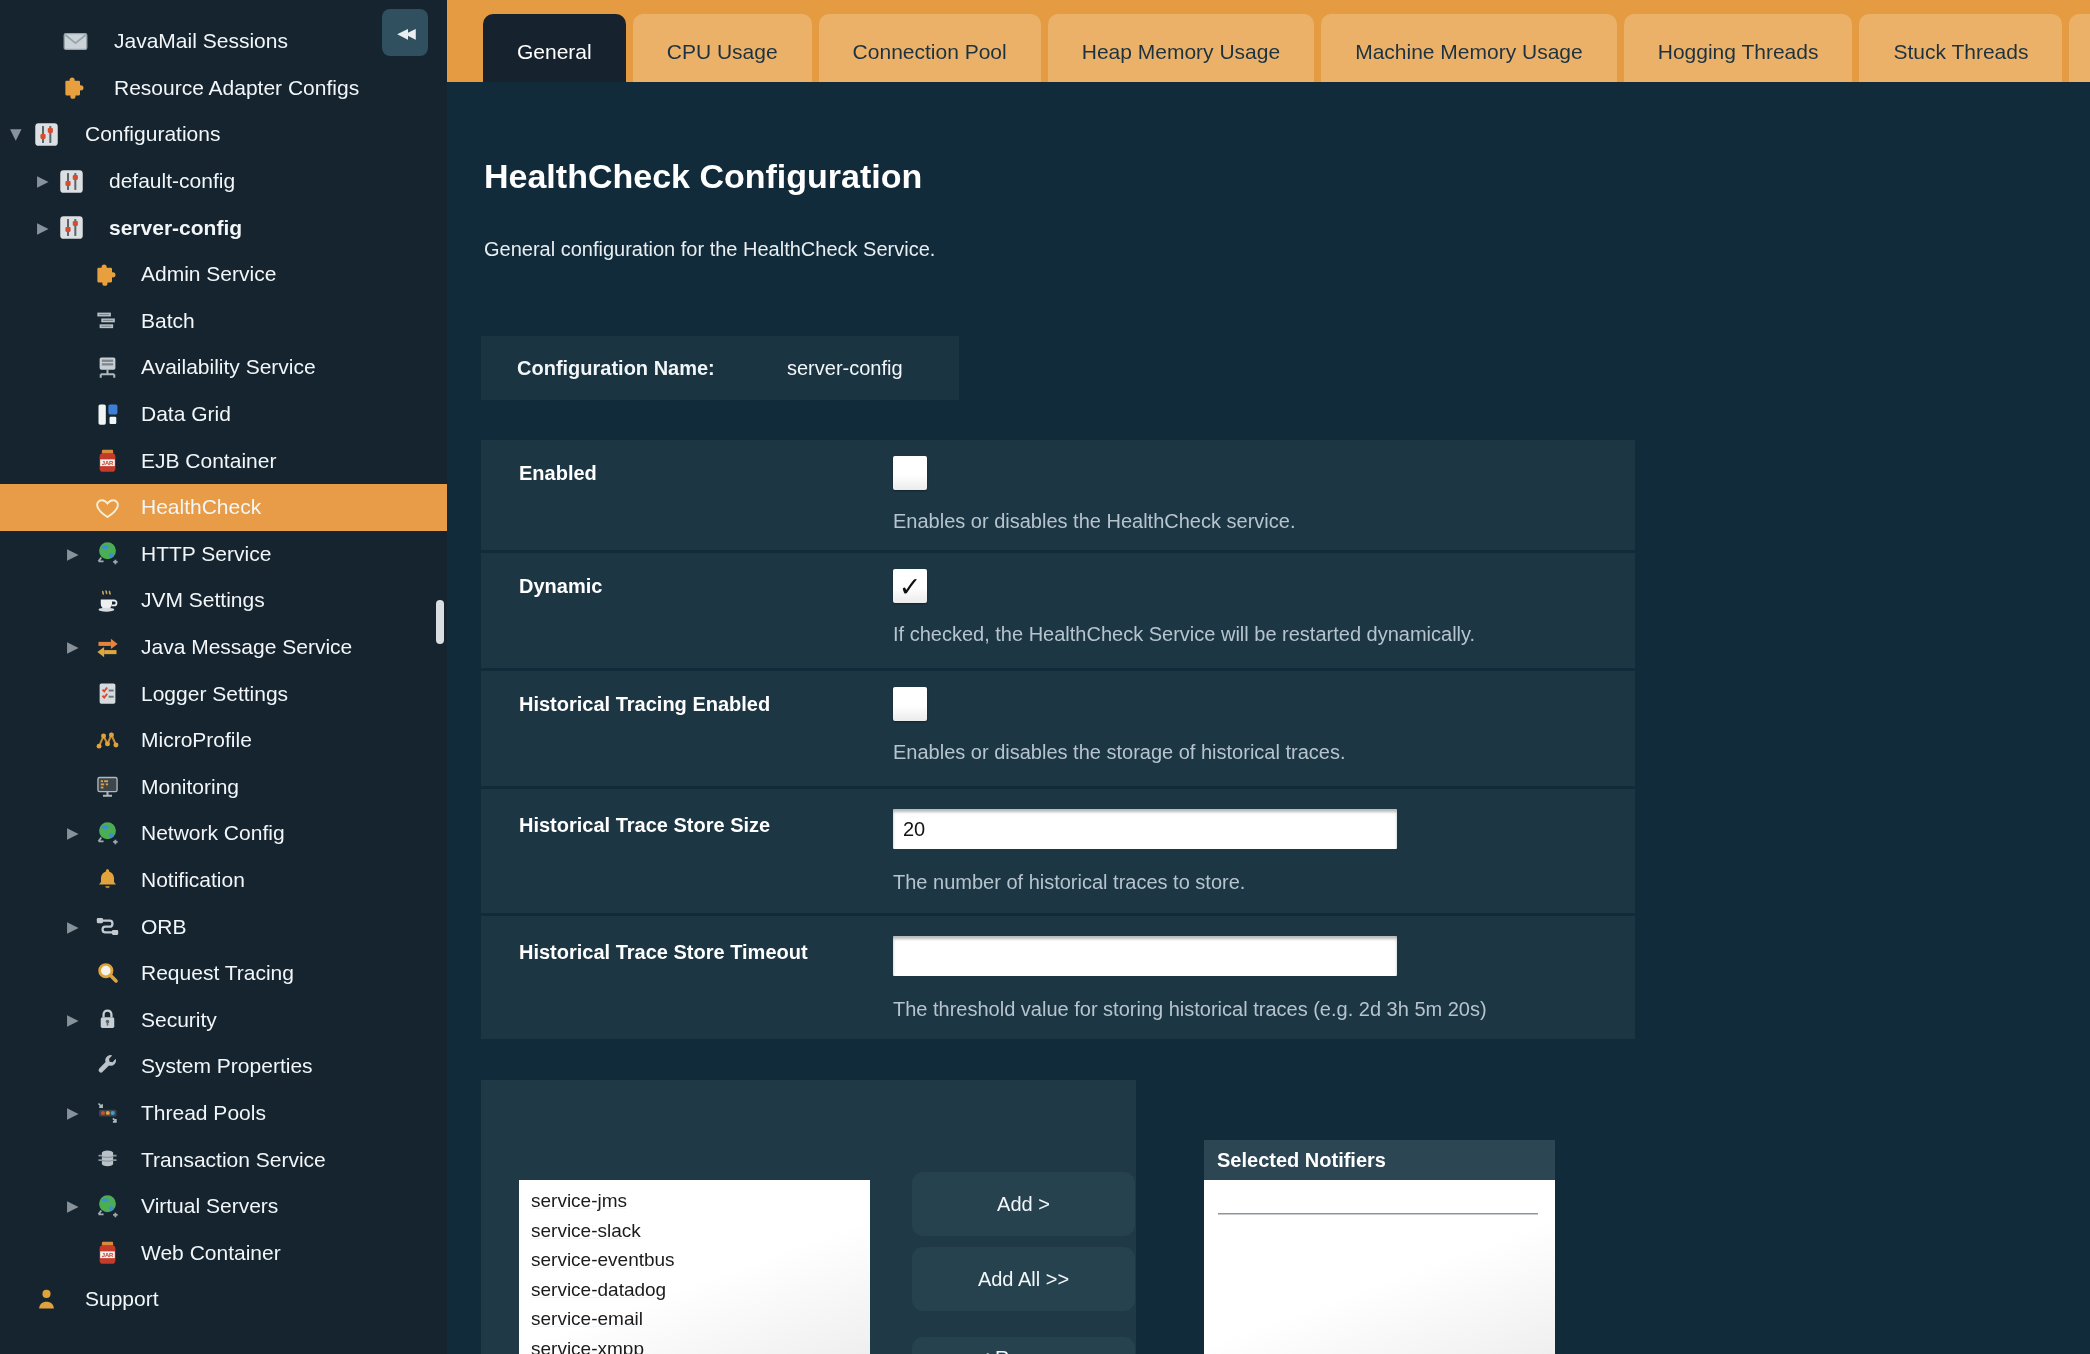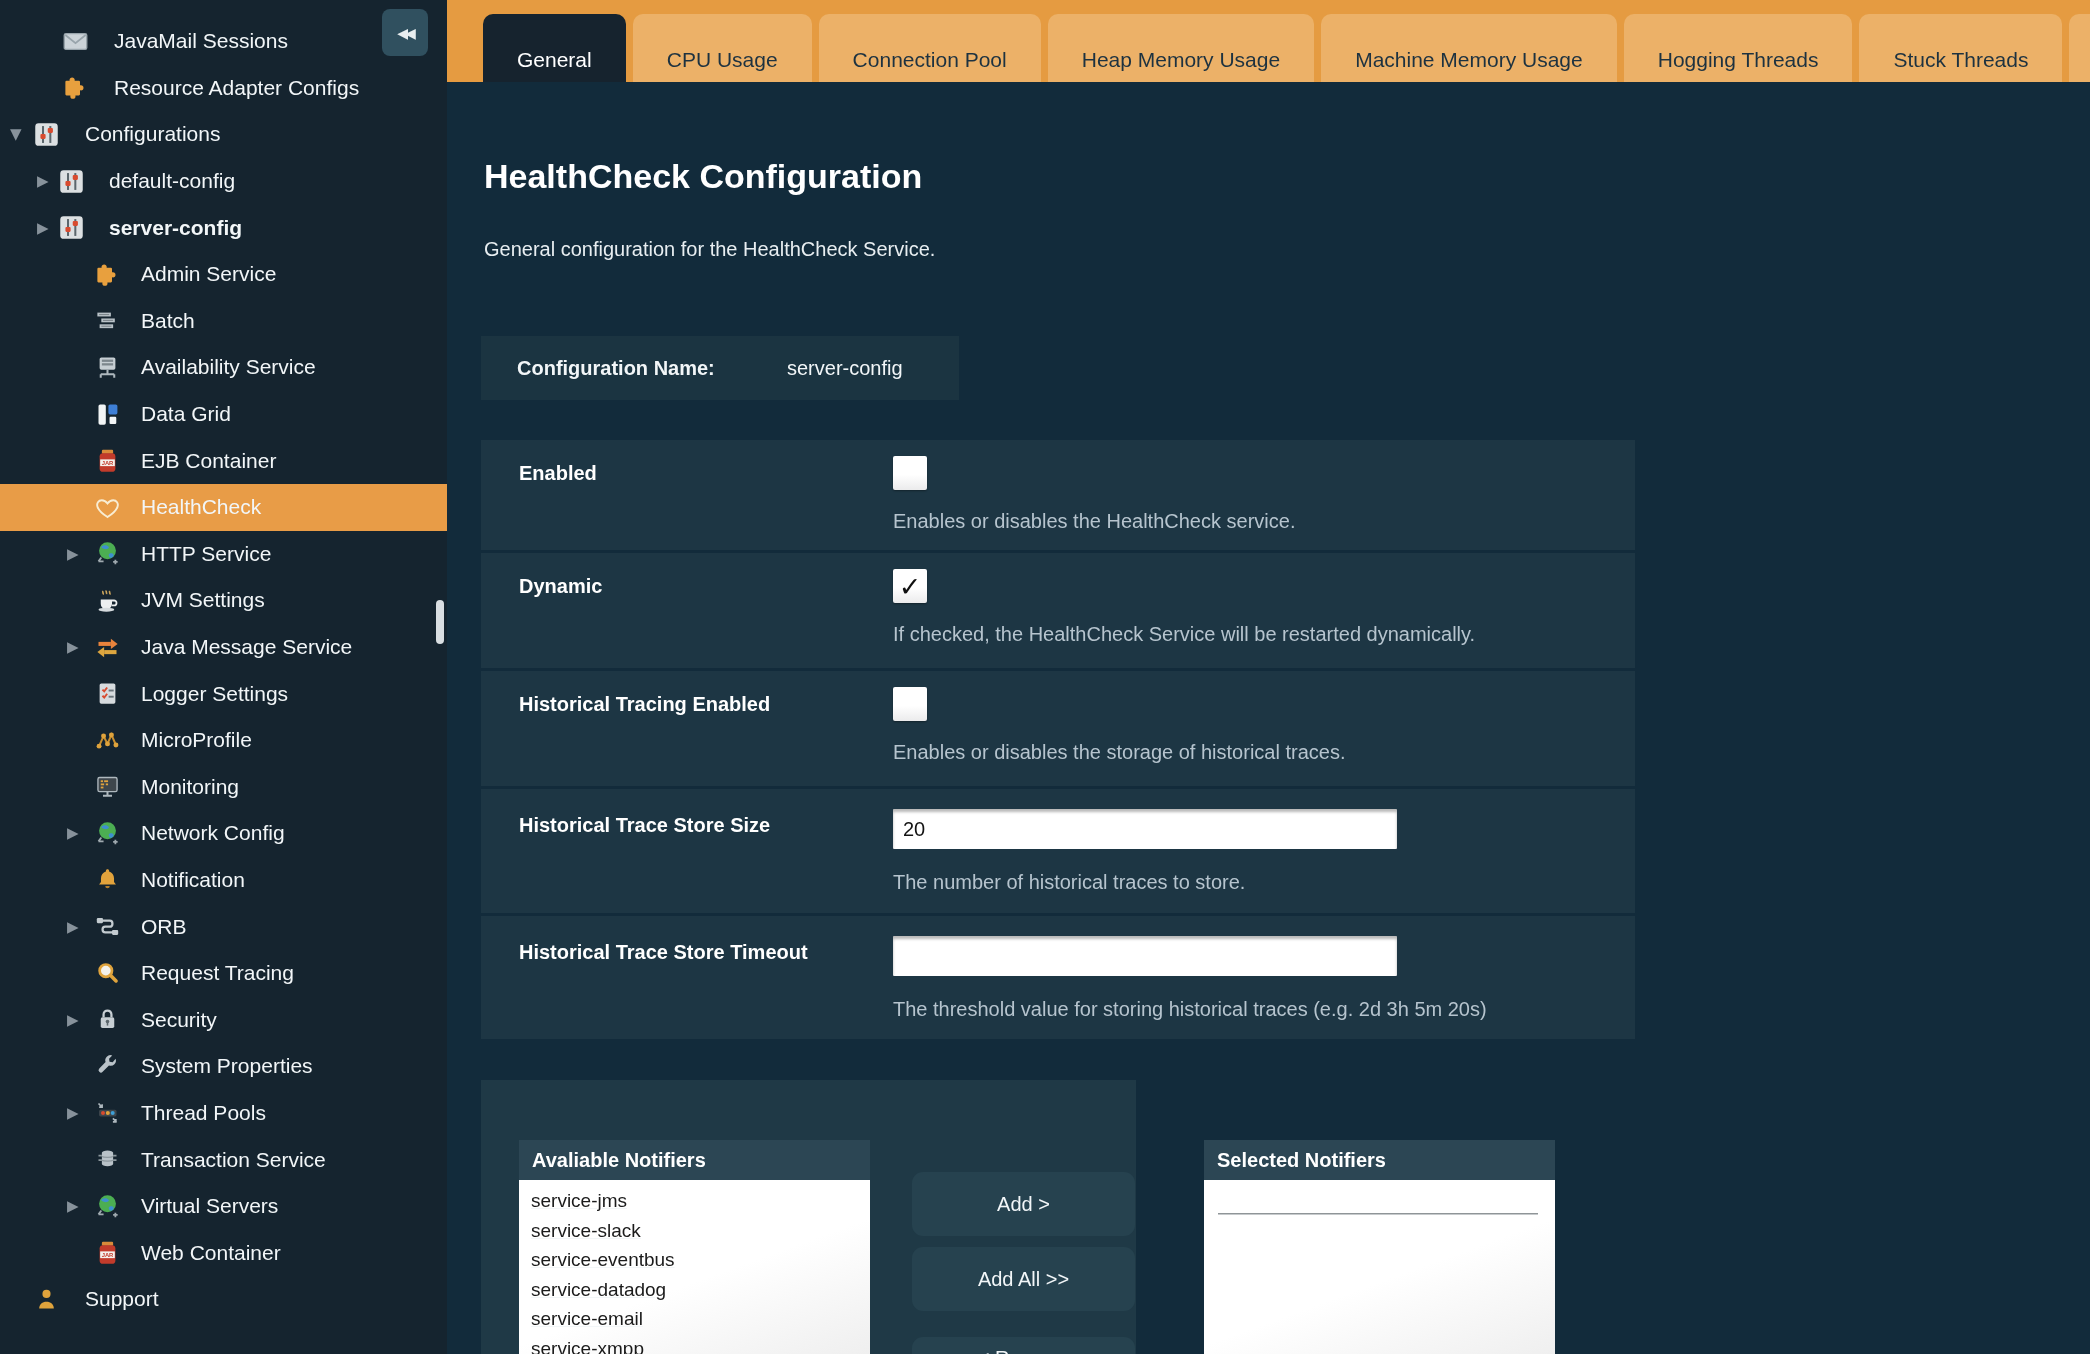--- a/index.html
+++ b/index.html
@@ -49,21 +49,21 @@
     position:absolute; left:436px; top:600px; width:8px; height:44px;
     background:#D9DEE2; border-radius:4px; z-index:5;
   }
   
   .tabstrip {
     position:absolute; left:447px; top:0; width:1643px; height:82px;
     background:#E59B41; overflow:hidden; z-index:2;
   }
   .tabs { position:absolute; left:36px; top:14px; display:flex; gap:7px; }
   .tab {
-    height:68px; line-height:68px; padding:12px 34px; font-size:21px;
+    height:68px; line-height:68px; padding:4px 34px; font-size:21px;
     background:#ECB168; color:#1D3240; border-radius:10px 10px 0 0;
     white-space:nowrap; cursor:pointer;
   }
   .tab.active { background:#16232E; color:#FFFFFF; }
   .tab.partial { width:55px; padding:0; }
   
   .page-title { position:absolute; left:484px; top:157px; font-size:34px; font-weight:bold; color:#FFFFFF; }
   .page-subtitle { position:absolute; left:484px; top:238px; font-size:20px; color:#E8EEF1; }
   .cfgname {
     position:absolute; left:481px; top:336px; width:478px; height:64px;
@@ -518,21 +518,20 @@
   <div class="help" style="top:82px;">The number of historical traces to store.</div>
 </div>
 
 <div class="frow" style="top:916px;height:123px;">
   <div class="flabel" style="top:25px;">Historical Trace Store Timeout</div>
   <input class="txt" type="text" value="" style="">
   <div class="help" style="top:82px;">The threshold value for storing historical traces (e.g. 2d 3h 5m 20s)</div>
 </div>
 
 <div class="npanel">
-  <div class="nheader" style="left:38px;top:60px;">Avaliable Notifiers</div>
   <div class="nlist" style="left:38px;top:100px;height:174px;">
     <div class="nopt">service-jms</div>
     <div class="nopt">service-slack</div>
     <div class="nopt">service-eventbus</div>
     <div class="nopt">service-datadog</div>
     <div class="nopt">service-email</div>
     <div class="nopt">service-xmpp</div>
   </div>
   <div class="nbtn" style="top:92px;">Add &gt;</div>
   <div class="nbtn" style="top:167px;">Add All &gt;&gt;</div>

